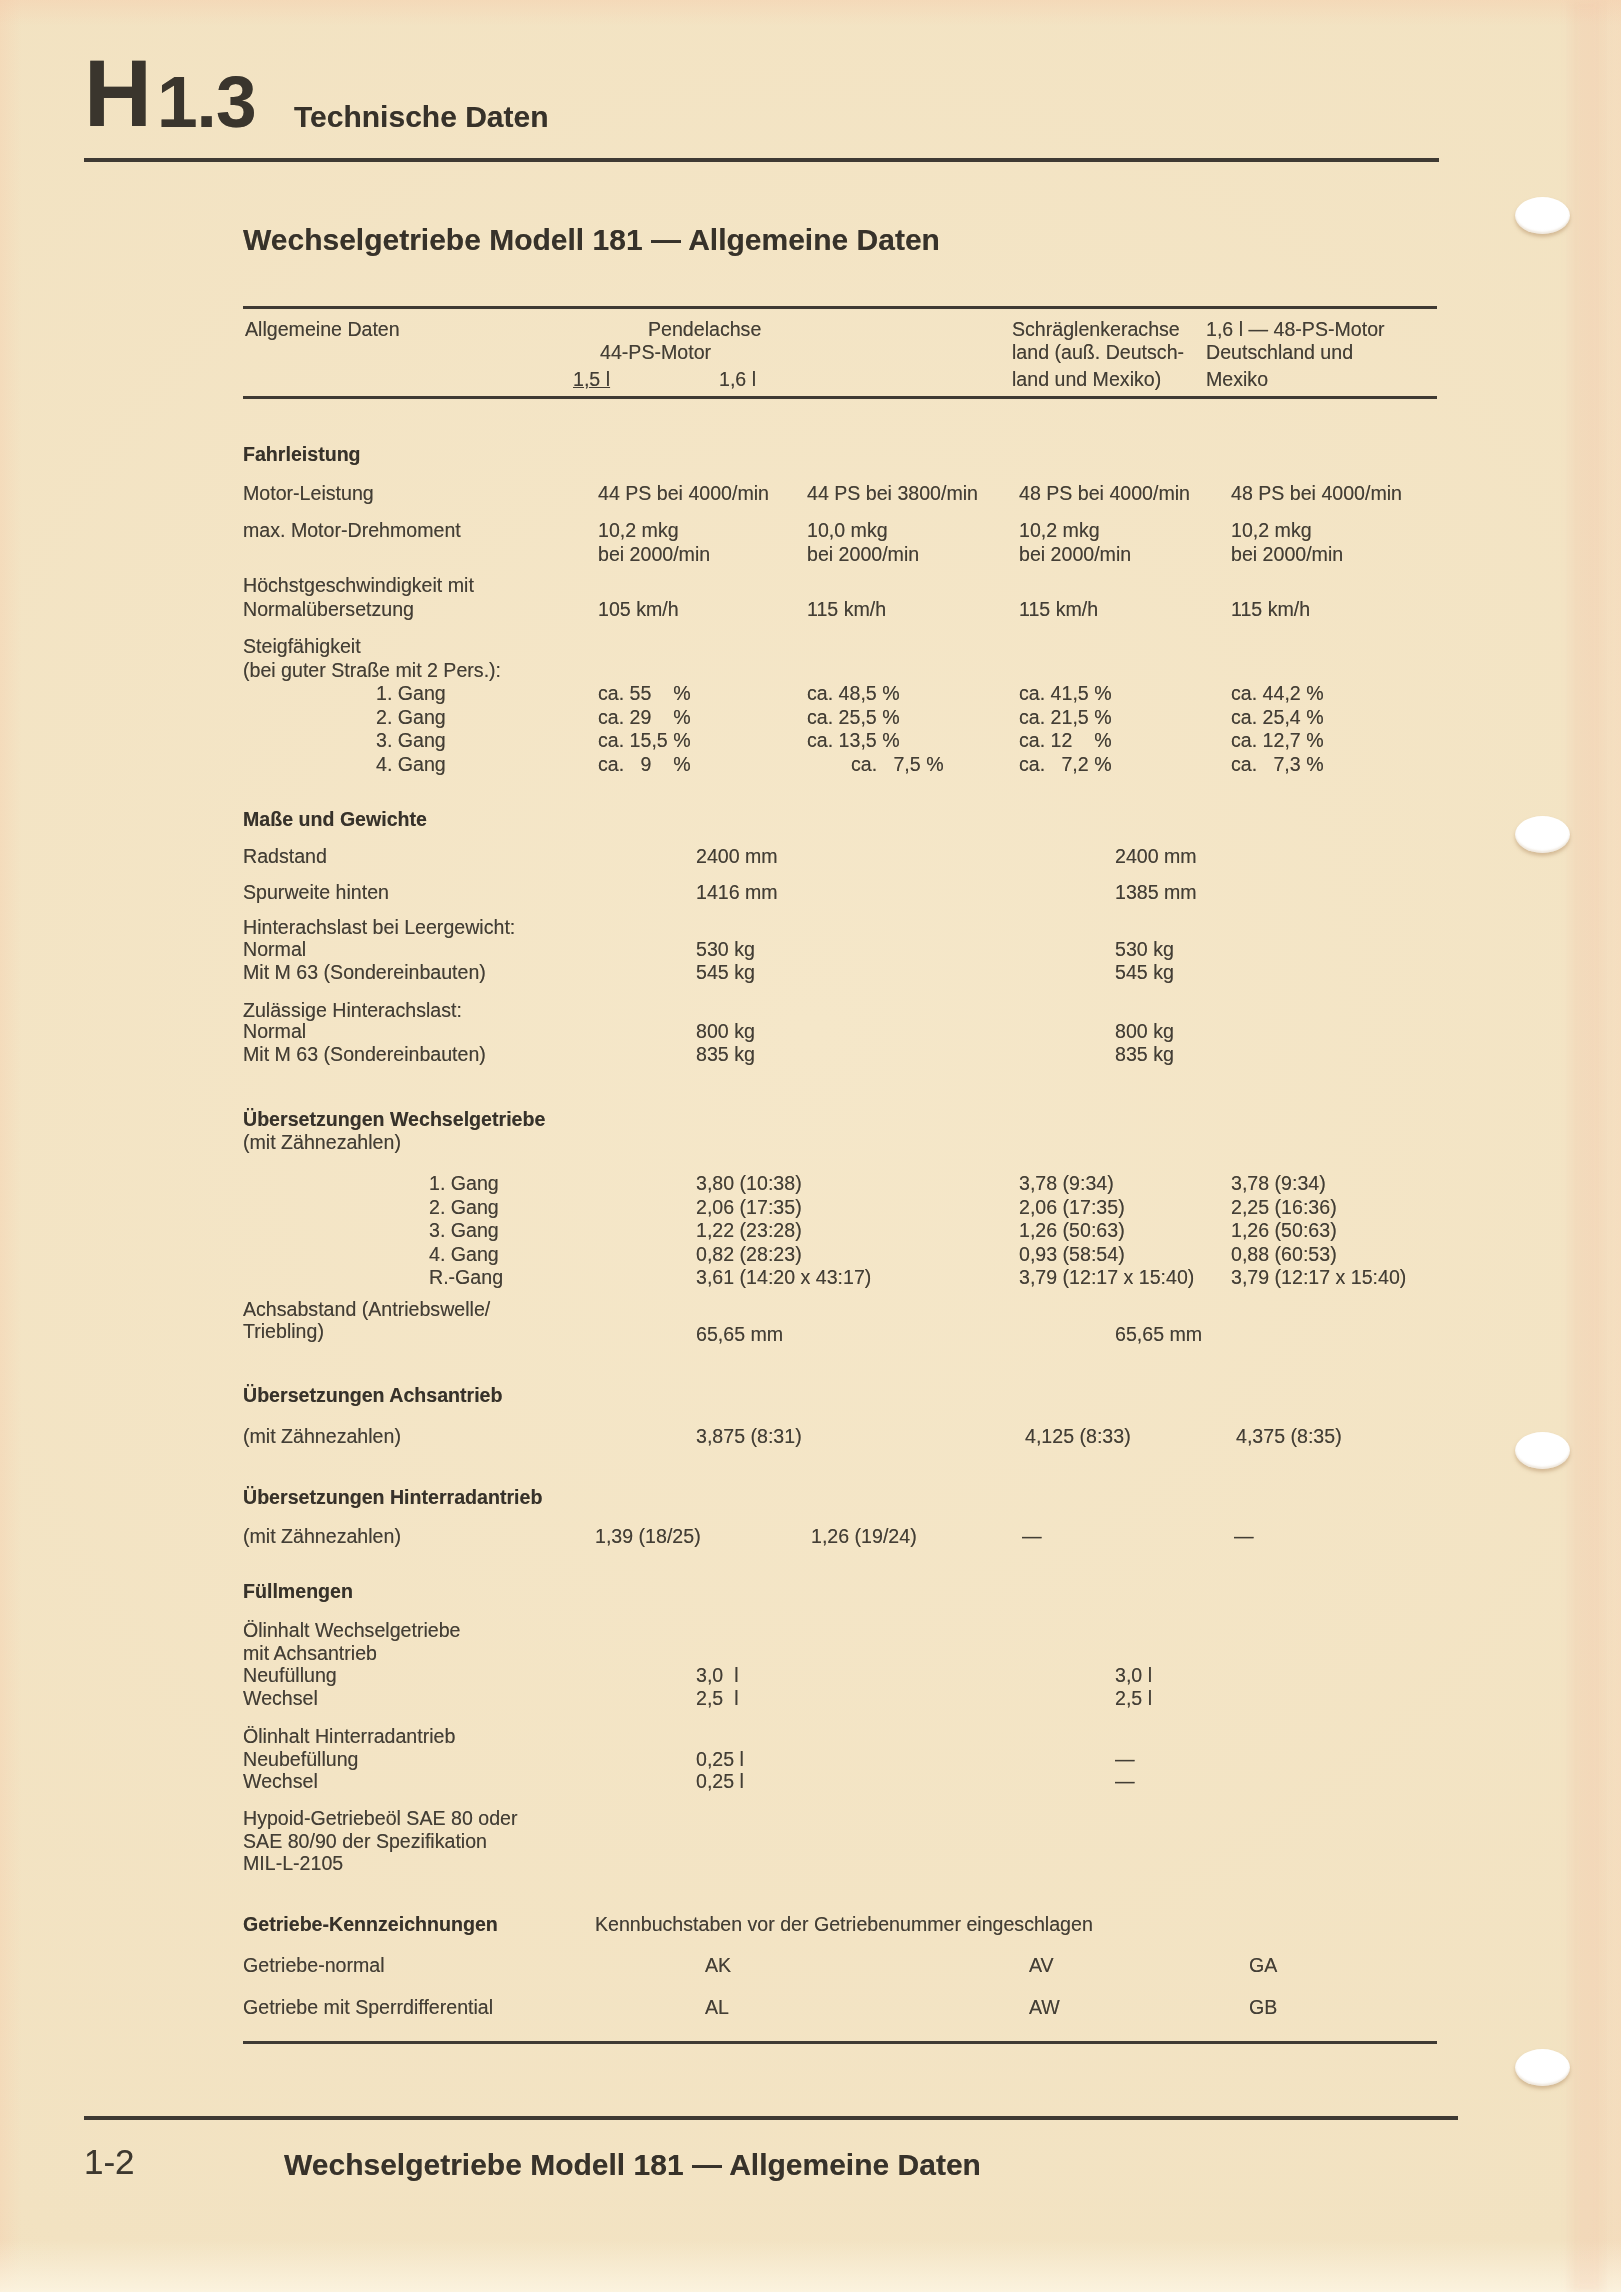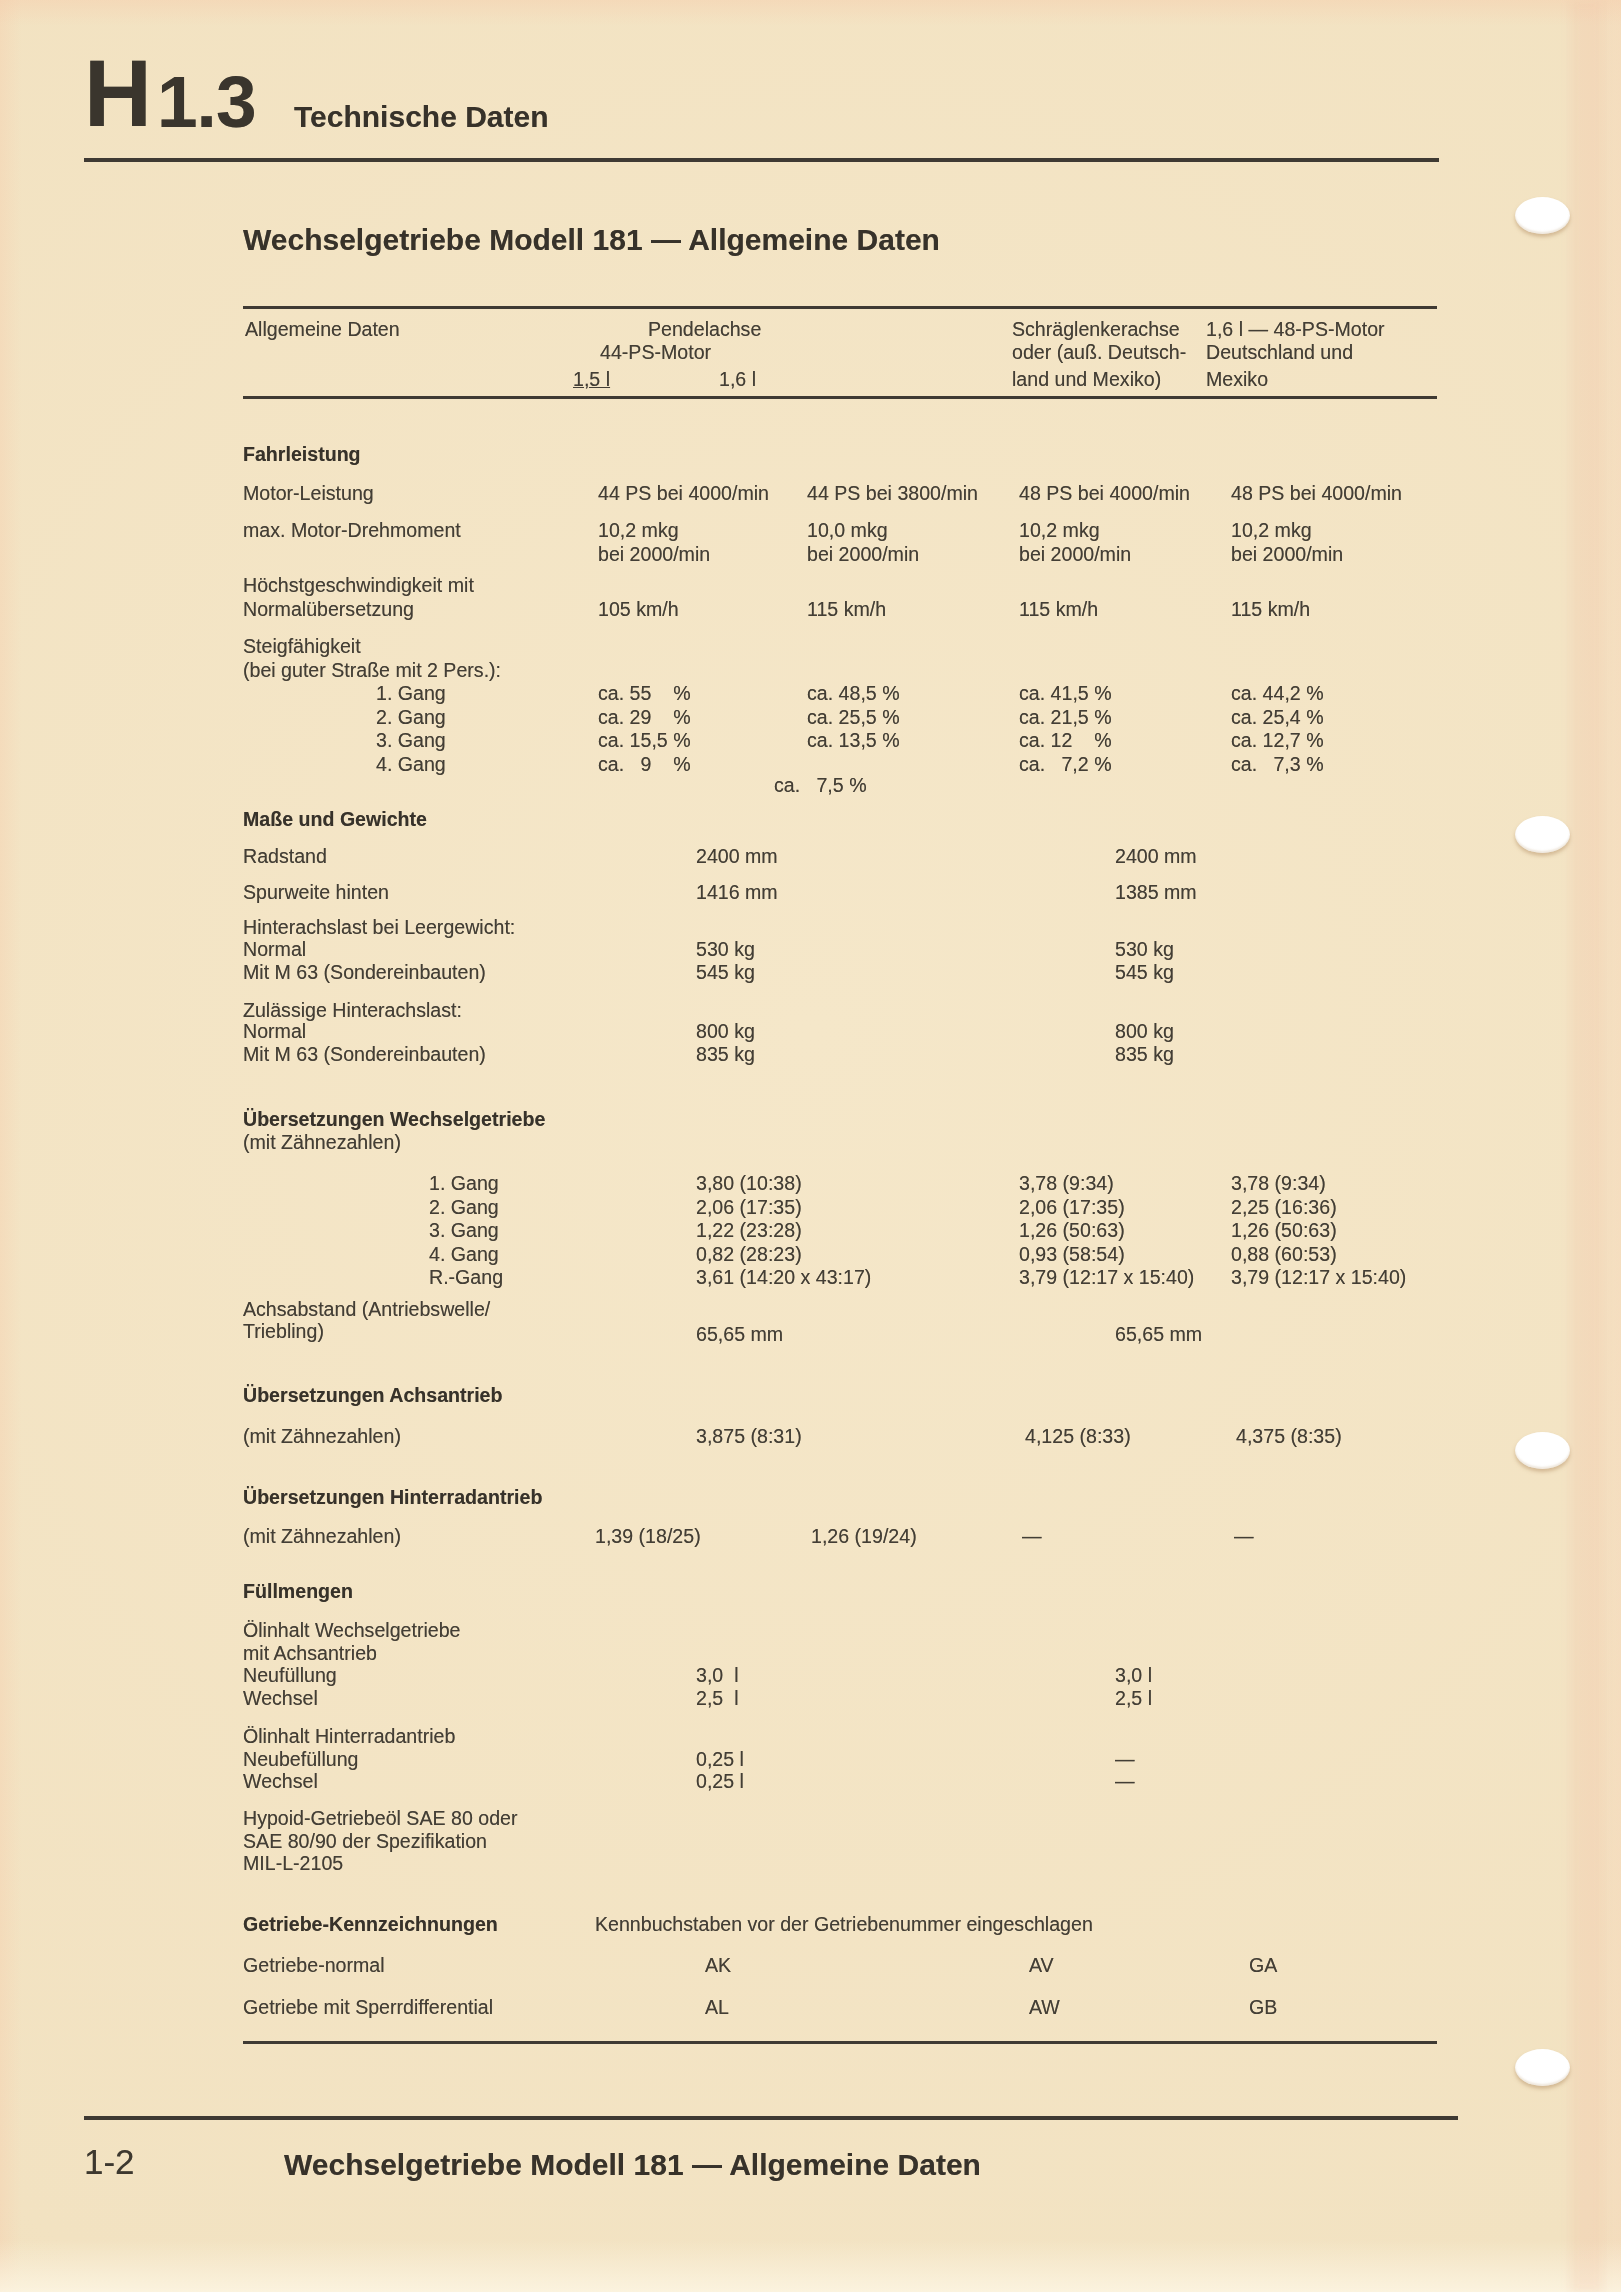--- a/index.html
+++ b/index.html
@@ -57,21 +57,21 @@
 
   <div class="t b h2" style="left:243px; top:227px;">Wechselgetriebe Modell 181 — Allgemeine Daten</div>
 
   <div class="rule" style="left:243px; top:306px; width:1194px; height:2.9px;"></div>
   <div class="t" style="left:245px;  top:318px;">Allgemeine Daten</div>
   <div class="t" style="left:600px;  top:318px;margin-left:48px;">Pendelachse</div>
   <div class="t" style="left:600px;  top:341px;">44-PS-Motor</div>
   <div class="t" style="left:573px;  top:368px;text-decoration:underline;">1,5 l</div>
   <div class="t" style="left:719px;  top:368px;">1,6 l</div>
   <div class="t" style="left:1012px; top:318px;">Schräglenkerachse</div>
-  <div class="t" style="left:1012px; top:341px;">oder (auß. Deutsch-</div>
+  <div class="t" style="left:1012px; top:341px;">land (auß. Deutsch-</div>
   <div class="t" style="left:1012px; top:368px;">land und Mexiko)</div>
   <div class="t" style="left:1206px; top:318px;">1,6 l — 48-PS-Motor</div>
   <div class="t" style="left:1206px; top:341px;">Deutschland und</div>
   <div class="t" style="left:1206px; top:368px;">Mexiko</div>
   <div class="rule" style="left:243px; top:396px; width:1194px; height:2.9px;"></div>
 
   <div class="t b" style="left:243px; top:443px;">Fahrleistung</div>
 
   <div class="t" style="left:243px;  top:482px;">Motor-Leistung</div>
   <div class="t" style="left:598px;  top:482px;">44 PS bei 4000/min</div>
@@ -112,21 +112,21 @@
   <div class="t" style="left:1231px; top:706px;">ca. 25,4 %</div>
 
   <div class="t" style="left:376px;  top:729px;">3. Gang</div>
   <div class="t" style="left:598px;  top:729px;">ca. 15,5 %</div>
   <div class="t" style="left:807px;  top:729px;">ca. 13,5 %</div>
   <div class="t" style="left:1019px; top:729px;">ca. 12    %</div>
   <div class="t" style="left:1231px; top:729px;">ca. 12,7 %</div>
 
   <div class="t" style="left:376px;  top:753px;">4. Gang</div>
   <div class="t" style="left:598px;  top:753px;">ca.   9    %</div>
-  <div class="t" style="left:774px;  top:753px;margin-top:21px;">ca.   7,5 %</div>
+  <div class="t" style="left:851px;  top:753px;">ca.   7,5 %</div>
   <div class="t" style="left:1019px; top:753px;">ca.   7,2 %</div>
   <div class="t" style="left:1231px; top:753px;">ca.   7,3 %</div>
 
   <div class="t b" style="left:243px; top:808px;">Maße und Gewichte</div>
 
   <div class="t" style="left:243px;  top:845px;">Radstand</div>
   <div class="t" style="left:696px;  top:845px;">2400 mm</div>
   <div class="t" style="left:1115px; top:845px;">2400 mm</div>
 
   <div class="t" style="left:243px;  top:881px;">Spurweite hinten</div>

